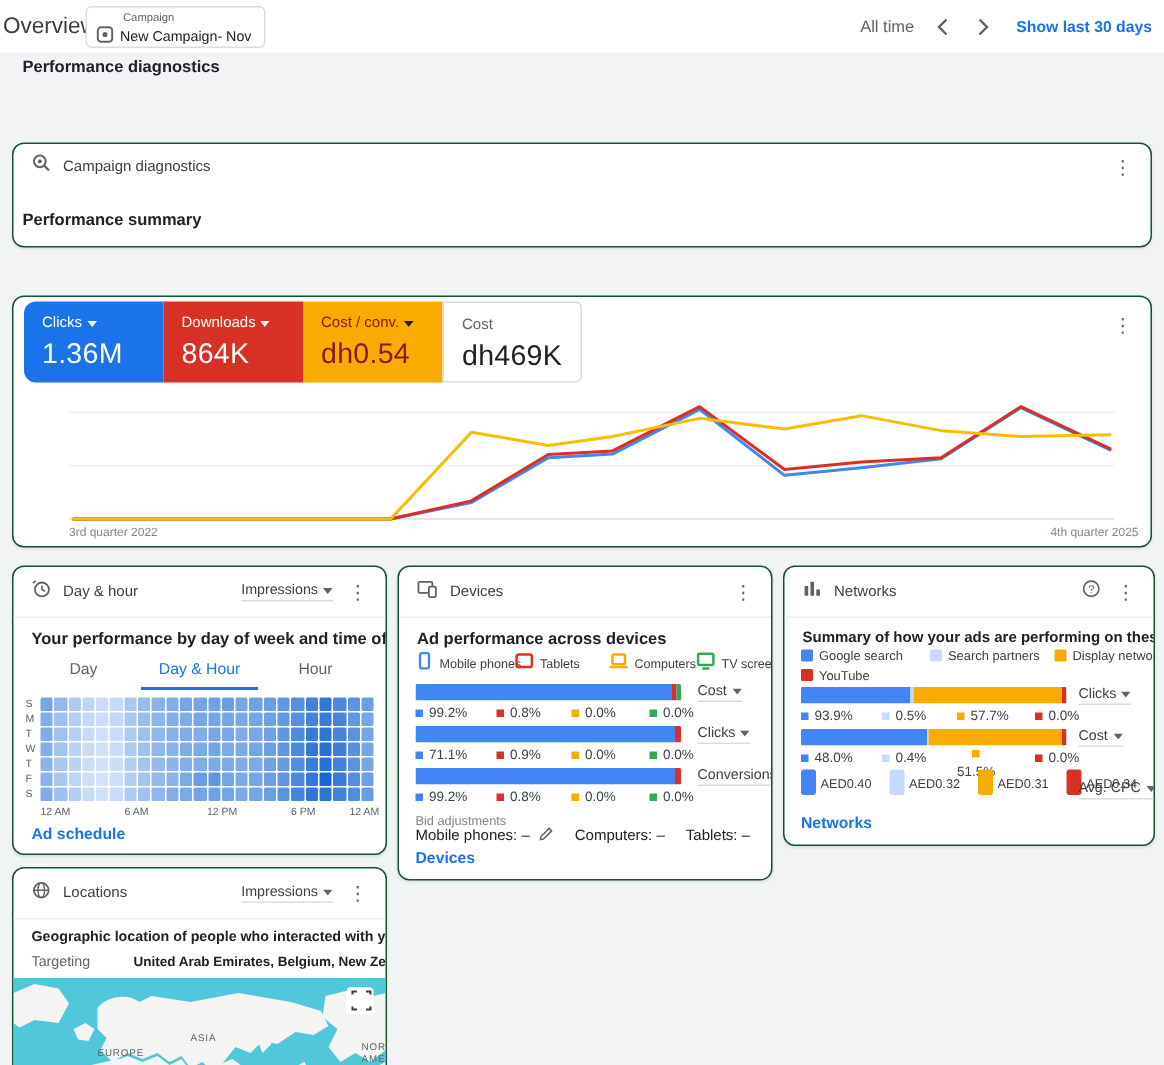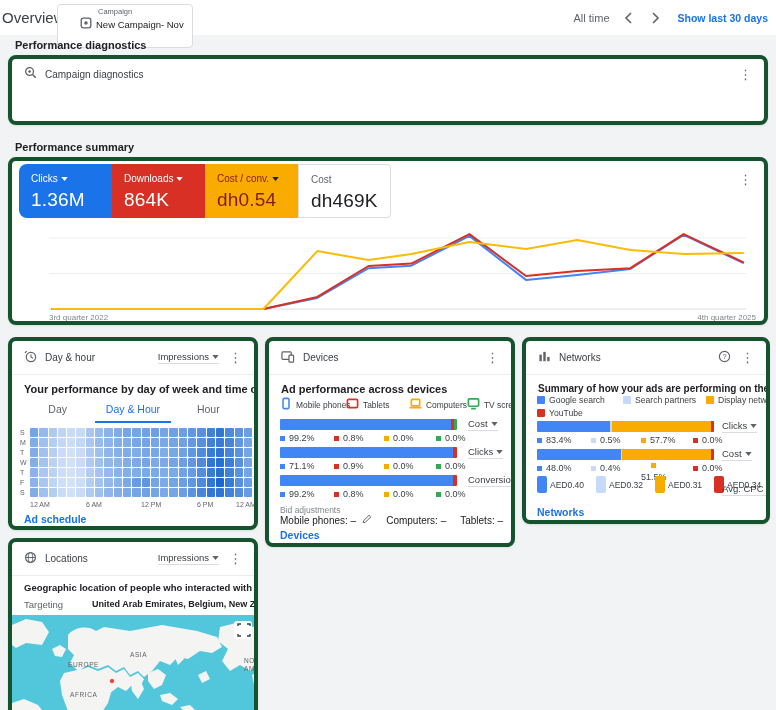--- a/index.html
+++ b/index.html
@@ -4,33 +4,33 @@
 <style>
   * { margin:0; padding:0; box-sizing:border-box; }
   html,body { width:776px; height:710px; }
   body {
     position:relative; overflow:hidden;
     background:#f1f3f4; color:#202124;
     font-family:"Liberation Sans", sans-serif;
   }
   .topbar { position:absolute; left:0; top:0; width:776px; height:35px; background:#fff; }
   .page-title { position:absolute; left:2px; top:9px; font-size:15px; color:#3c4043; }
-  .chip { position:absolute; left:57px; top:4px; height:44px; background:#fff; border:1px solid #dadce0; border-radius:4px; padding:2px 8px 2px 22px; }
+  .chip { position:absolute; left:57px; top:4px; height:28px; background:#fff; border:1px solid #dadce0; border-radius:4px; padding:2px 8px 2px 6px; }
   .chip-label { font-size:7.5px; color:#5f6368; margin-left:18px; }
   .chip-row { display:flex; align-items:center; gap:4px; font-size:9.5px; color:#202124; margin-top:1px; }
   .tr-right { position:absolute; right:8px; top:0; height:35px; display:flex; align-items:center; gap:8px; }
   .all-time { font-size:11px; color:#5f6368; }
   .date-box { display:flex; align-items:center; gap:8px; border:1px solid #dadce0; border-radius:4px; background:#fff; height:26px; padding:0 9px; font-size:10px; color:#202124; }
   .nav-chev { width:20px; height:20px; display:flex; align-items:center; justify-content:center; background:none; border:none; cursor:pointer; }
   .link { color:#1a73e8; font-weight:bold; text-decoration:none; }
   .show-last { font-size:10.5px; margin-left:4px; }
 
   .section-label { position:absolute; left:15px; font-size:11px; font-weight:bold; color:#202124; }
 
-  .card { position:absolute; background:#fff; border:4px solid #14532d; border-radius:8px; box-shadow:0 1px 2px rgba(60,64,67,.12); overflow:hidden; }
+  .card { position:absolute; background:#fff; border:1px solid #14532d; border-radius:8px; box-shadow:0 1px 2px rgba(60,64,67,.12); overflow:hidden;margin-top:40px; }
   .card-header { height:34px; display:flex; align-items:center; padding:0 12px; border-bottom:1px solid #ebedef; }
   .card-header.no-line { border-bottom:none; }
   .ch-title { font-size:10px; color:#3c4043; margin-left:8px; }
   .spacer { flex:1; }
   .dd-label { font-size:9.5px; color:#3c4043; border-bottom:1px solid #dadce0; padding-bottom:1px; display:inline-flex; align-items:center; gap:3px; white-space:nowrap; }
   .kebab { font-size:13px; color:#5f6368; margin-left:10px; line-height:1; cursor:pointer; }
 
   .metrics { position:absolute; left:7px; top:3px; display:flex; border-radius:8px; }
   .metric { width:93px; height:54px; padding:9px 0 0 12px; cursor:pointer; }
   .metric:first-child { border-top-left-radius:8px; border-bottom-left-radius:8px; }
@@ -574,21 +574,21 @@
       </div>
       <span class="dd-label bar-dd" style="left: 196px; top: 79px;">
         <span>Clicks</span>
         <svg width="7" height="4" viewBox="0 0 8 5">
           <path d="M0 0 L4 5 L8 0 Z" fill="#5f6368"></path>
         </svg>
       </span>
       <div class="bar-values" style="top: 94px;">
         <span class="item" style="left: 0px;">
           <span class="vv-sq" style="background:#4285f4"></span>
-          <span>83.4%</span>
+          <span>93.9%</span>
         </span>
         <span class="item" style="left: 54px;">
           <span class="vv-sq" style="background:#c6dafc"></span>
           <span>0.5%</span>
         </span>
         <span class="item" style="left: 104px;">
           <span class="vv-sq" style="background:#f9ab00"></span>
           <span>57.7%</span>
         </span>
         <span class="item" style="left: 156px;">

